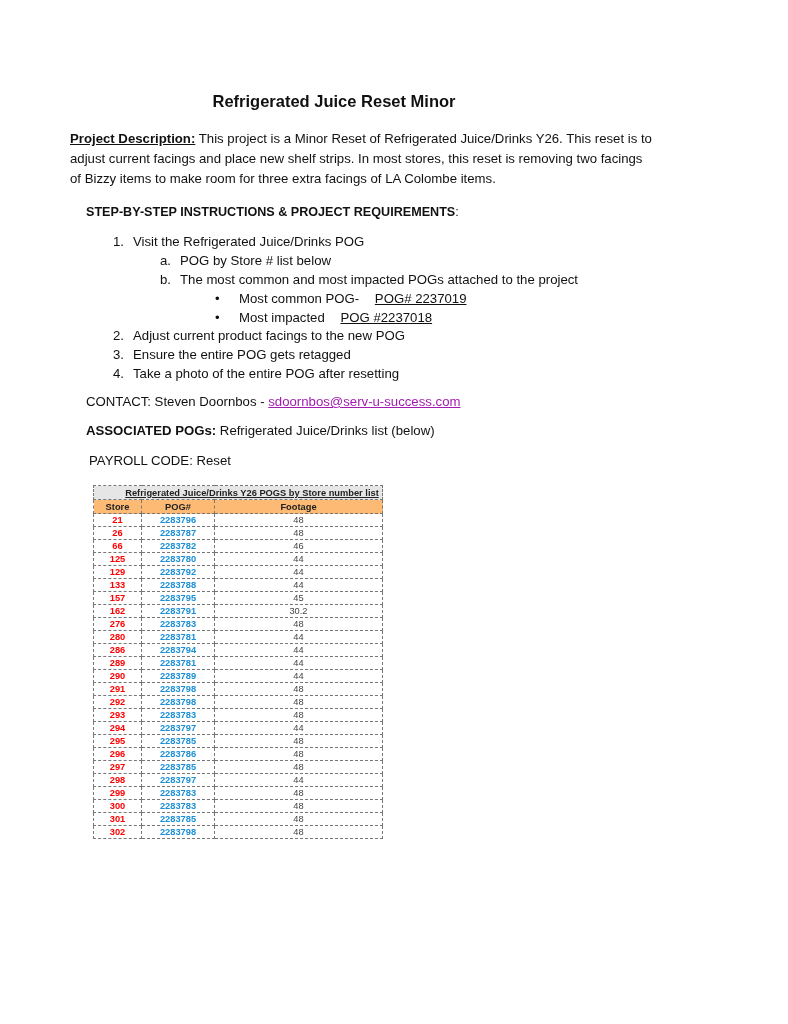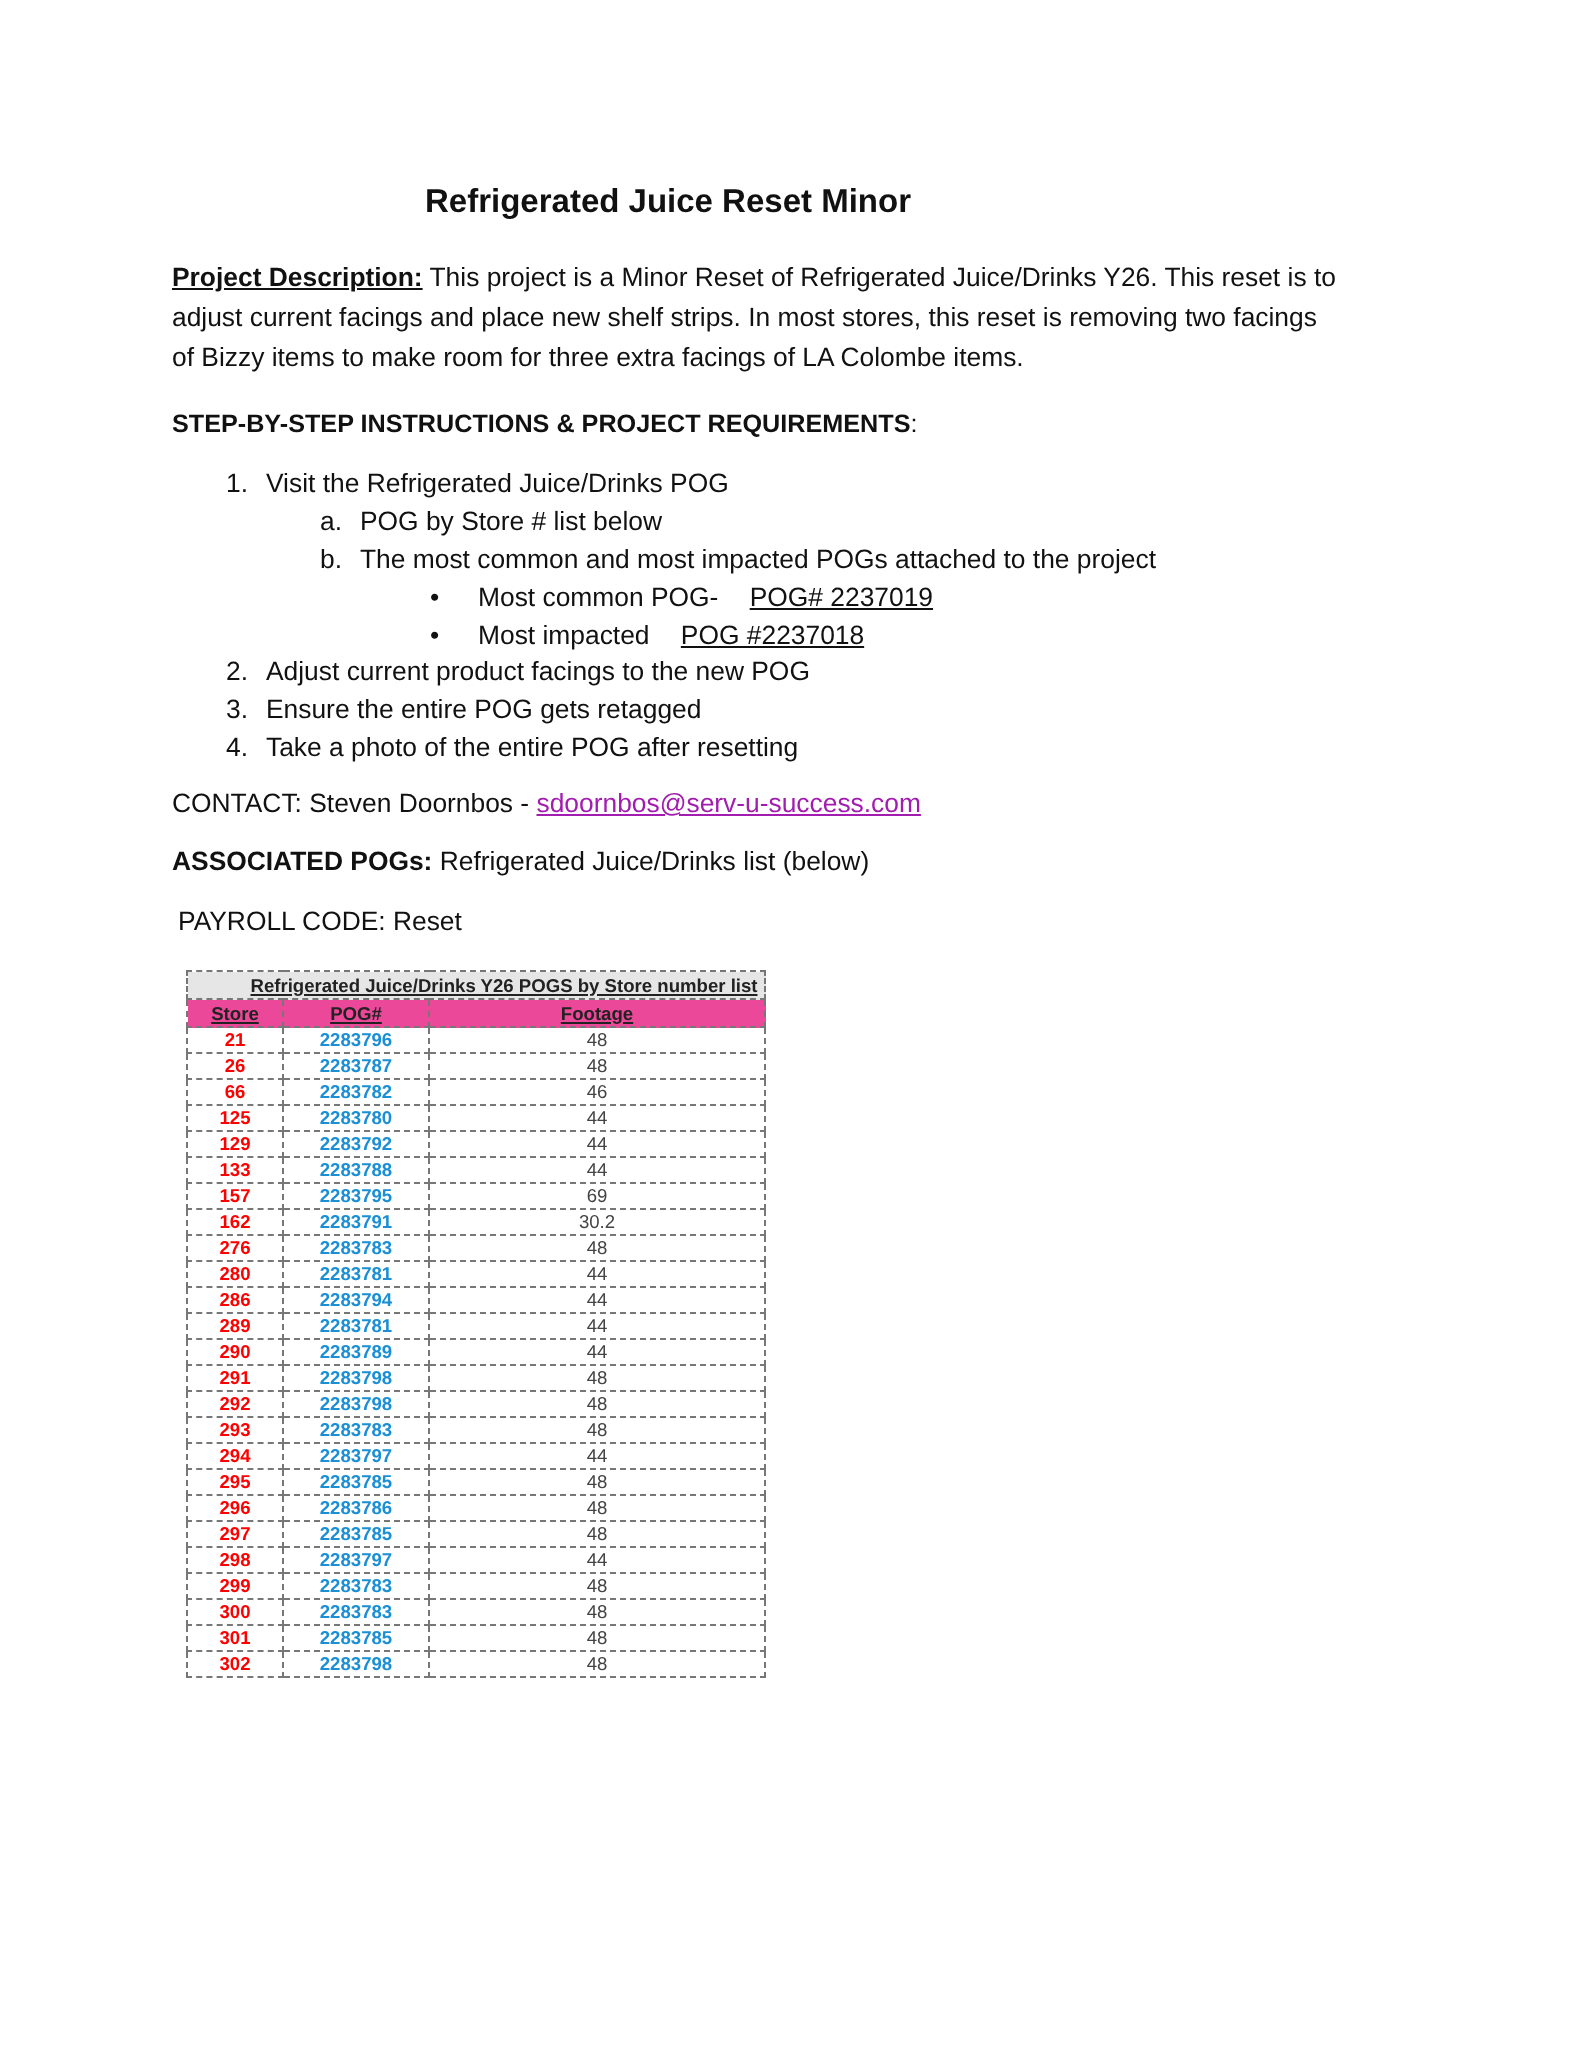--- a/index.html
+++ b/index.html
@@ -1,40 +1,40 @@
 <!DOCTYPE html>
 <html><head>
 <meta charset="utf-8">
 <style>
   html, body { margin: 0; padding: 0; background: #ffffff; }
   body { width: 788px; height: 1024px; position: relative; overflow: hidden;
          font-family: "Liberation Sans", sans-serif; color: #111; }
   .title { position: absolute; top: 92px; left: 0; width: 668px; text-align: center;
            font-size: 16.5px; font-weight: bold; }
-  .desc { position: absolute; top: 129px; left: 86px; width: 620px; font-size: 13.2px;
+  .desc { position: absolute; top: 129px; left: 70px; width: 620px; font-size: 13.2px;
           line-height: 20px; }
   .desc .lbl { font-weight: bold; text-decoration: underline; }
   .steps-h { position: absolute; top: 205px; left: 86px; font-size: 12.6px; font-weight: bold; }
   .steps-h .colon { font-weight: normal; }
   .line { position: absolute; font-size: 13.2px; white-space: nowrap; }
   .num { position: absolute; }
   .u { text-decoration: underline; padding-left: 12px; }
   .contact { position: absolute; top: 394px; left: 86px; font-size: 13.2px; }
   .contact a { color: #a21caf; text-decoration: underline; }
   .assoc { position: absolute; top: 423px; left: 86px; font-size: 13.2px; }
   .assoc b { font-weight: bold; }
   .payroll { position: absolute; top: 453px; left: 89px; font-size: 13.2px; }
 
   table.pog { position: absolute; top: 485px; left: 93px; width: 289px;
               border-collapse: collapse; font-size: 9.3px; table-layout: fixed; }
   table.pog td, table.pog th { border: 1px dashed #777; padding: 0; height: 12px;
               line-height: 12px; text-align: center; }
   table.pog .cap { background: #e6e6e6; font-weight: bold; text-decoration: underline;
               color: #222; height: 13px; padding-left: 28px; }
-  table.pog .colh th { background: #ec4899; font-weight: bold; color: #222; height: 13px; text-decoration: underline; }
+  table.pog .colh th { background: #fdba74; font-weight: bold; color: #222; height: 13px; }
   table.pog td.store { color: #ff0000; font-weight: bold; }
   table.pog td.pognum { color: #1a8fd6; font-weight: bold; }
   table.pog td.foot { color: #444; }
 </style>
 </head>
 <body>
 
 <div class="title">Refrigerated Juice Reset Minor</div>
 
 <div class="desc">
@@ -141,21 +141,21 @@
         <td class="foot">44</td>
       </tr>
       <tr>
         <td class="store">133</td>
         <td class="pognum">2283788</td>
         <td class="foot">44</td>
       </tr>
       <tr>
         <td class="store">157</td>
         <td class="pognum">2283795</td>
-        <td class="foot">69</td>
+        <td class="foot">45</td>
       </tr>
       <tr>
         <td class="store">162</td>
         <td class="pognum">2283791</td>
         <td class="foot">30.2</td>
       </tr>
       <tr>
         <td class="store">276</td>
         <td class="pognum">2283783</td>
         <td class="foot">48</td>

